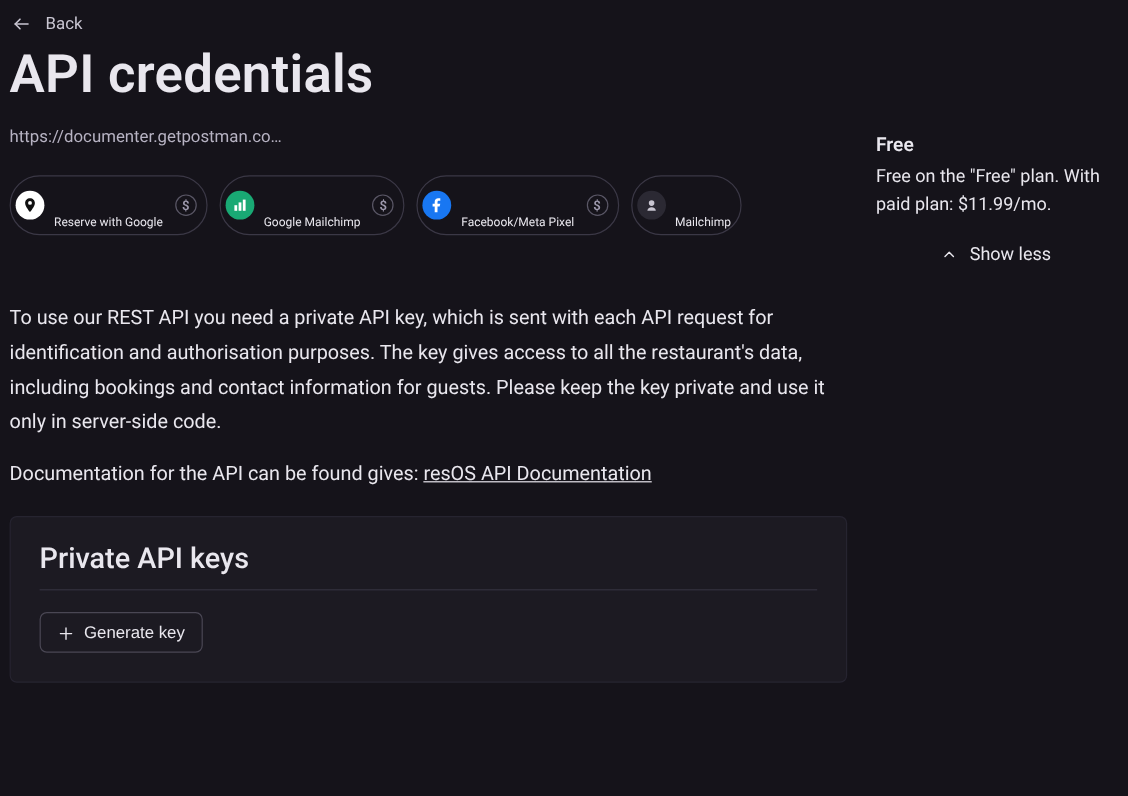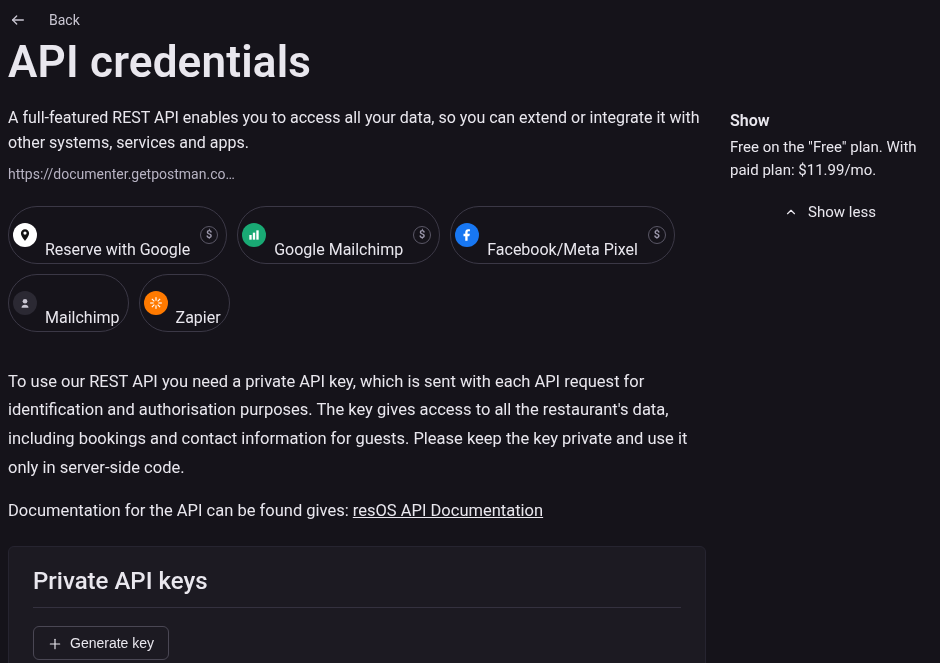--- a/index.html
+++ b/index.html
@@ -24,21 +24,21 @@
     font-family:-apple-system,BlinkMacSystemFont,"Segoe UI",Roboto,Arial,sans-serif;
     font-size:15px;
     overflow:hidden;
   }
   .page{padding:8px 10px 16px 8px;position:relative;}
   .layout{display:flex;gap:24px;}
   .main{flex:1;min-width:0;}
   .side{width:200px;flex-shrink:0;padding-top:5px;}
 
   .back{
-    display:inline-flex;align-items:center;gap:23px;
+    display:inline-flex;align-items:center;gap:12px;
     color:var(--muted);font-size:14px;
     padding:4px 2px;cursor:pointer;
   }
   .back svg{width:16px;height:16px;stroke:var(--muted);}
 
   h1.title{
     margin:4px 0 18px 0;
     font-size:44px;font-weight:600;letter-spacing:0.2px;
     color:var(--text);
   }
@@ -55,34 +55,34 @@
     padding:4px 8px 4px 4px;
     background:transparent;
     cursor:pointer;
   }
   .chip .dot{
     width:24px;height:24px;border-radius:50%;
     display:flex;align-items:center;justify-content:center;
     flex-shrink:0;
   }
   .chip .dot svg{width:14px;height:14px;}
-  .chip .lbl{font-size:16px;color:var(--text);white-space:nowrap;margin-top:29px;}
+  .chip .lbl{font-size:10px;color:var(--text);white-space:nowrap;margin-top:29px;}
   .chip .coin{
     width:18px;height:18px;border-radius:50%;
     border:1px solid #5a5766;
     display:flex;align-items:center;justify-content:center;
     color:#9e9aae;font-size:11px;font-weight:600;margin-left:2px;
   }
   .dot.white{background:var(--white);}
   .dot.green{background:var(--green);}
   .dot.blue{background:var(--blue);}
   .dot.dark{background:#2b2933;}
   .dot.orange{background:var(--orange);}
 
-  .body-text{margin-top:36px;font-size:16.5px;line-height:1.75;color:var(--text);}
+  .body-text{margin-top:56px;font-size:16.5px;line-height:1.75;color:var(--text);}
   .body-text p{margin:0 0 14px 0;}
   .body-text a{color:var(--text);text-decoration:underline;}
 
   .panel{
     margin-top:20px;
     background:var(--panel);
     border:1px solid #262430;
     border-radius:6px;
     padding:20px 24px 24px 24px;
   }
@@ -122,21 +122,20 @@
         <line x1="20" y1="12" x2="4" y2="12"></line>
         <polyline points="10 18 4 12 10 6"></polyline>
       </svg>
     <span>Back</span>
   </div>
 
   <h1 class="title">API credentials</h1>
 
   <div class="layout">
     <div class="main">
-      <p class="desc">A full-featured REST API enables you to access all your data, so you can extend or integrate it with other systems, services and apps.</p>
       <p class="doc-url">https://documenter.getpostman.co…</p>
 
       <div class="chips">
 
         <div class="chip">
           <span class="dot white">
             <svg viewBox="0 0 24 24" fill="#111">
                 <path d="M12 2C8 2 5 5 5 9c0 5 7 13 7 13s7-8 7-13c0-4-3-7-7-7zm0 9.5A2.5 2.5 0 1 1 12 6a2.5 2.5 0 0 1 0 5.5z"></path>
               </svg>
           </span>
@@ -169,37 +168,20 @@
         <div class="chip">
           <span class="dot dark">
             <svg viewBox="0 0 24 24" fill="#c9c6d2">
                 <circle cx="12" cy="9" r="4"></circle>
                 <path d="M6 20c0-3 2.7-5 6-5s6 2 6 5H6z"></path>
               </svg>
           </span>
           <span class="lbl">Mailchimp</span>
         </div>
 
-        <div class="chip">
-          <span class="dot orange">
-            <svg viewBox="0 0 24 24" fill="#fff">
-                <g>
-                  <rect x="11" y="2" width="2" height="6"></rect>
-                  <rect x="11" y="16" width="2" height="6"></rect>
-                  <rect x="2" y="11" width="6" height="2"></rect>
-                  <rect x="16" y="11" width="6" height="2"></rect>
-                  <rect x="11" y="2" width="2" height="6" transform="rotate(45 12 12)"></rect>
-                  <rect x="11" y="16" width="2" height="6" transform="rotate(45 12 12)"></rect>
-                  <rect x="2" y="11" width="6" height="2" transform="rotate(45 12 12)"></rect>
-                  <rect x="16" y="11" width="6" height="2" transform="rotate(45 12 12)"></rect>
-                </g>
-              </svg>
-          </span>
-          <span class="lbl">Zapier</span>
-        </div>
 
       </div>
 
       <div class="body-text">
         <p>To use our REST API you need a private API key, which is sent with each API request for identification and authorisation purposes. The key gives access to all the restaurant's data, including bookings and contact information for guests. Please keep the key private and use it only in server-side code.</p>
         <p>
           <span>Documentation for the API can be found gives: </span><a href="#">resOS API Documentation</a>
         </p>
       </div>
 
@@ -210,21 +192,21 @@
           <svg viewBox="0 0 24 24" fill="none" stroke-width="2" stroke-linecap="round">
               <line x1="12" y1="4" x2="12" y2="20"></line>
               <line x1="4" y1="12" x2="20" y2="12"></line>
             </svg>
           <span>Generate key</span>
         </button>
       </div>
     </div>
 
     <aside class="side">
-      <h3>Show</h3>
+      <h3>Free</h3>
       <p class="price-text">Free on the "Free" plan. With paid plan: $11.99/mo.</p>
 
 
       <div class="show-less">
         <svg viewBox="0 0 24 24" fill="none" stroke-width="2" stroke-linecap="round" stroke-linejoin="round">
             <polyline points="6 15 12 9 18 15"></polyline>
           </svg>
         <span>Show less</span>
       </div>
     </aside>

